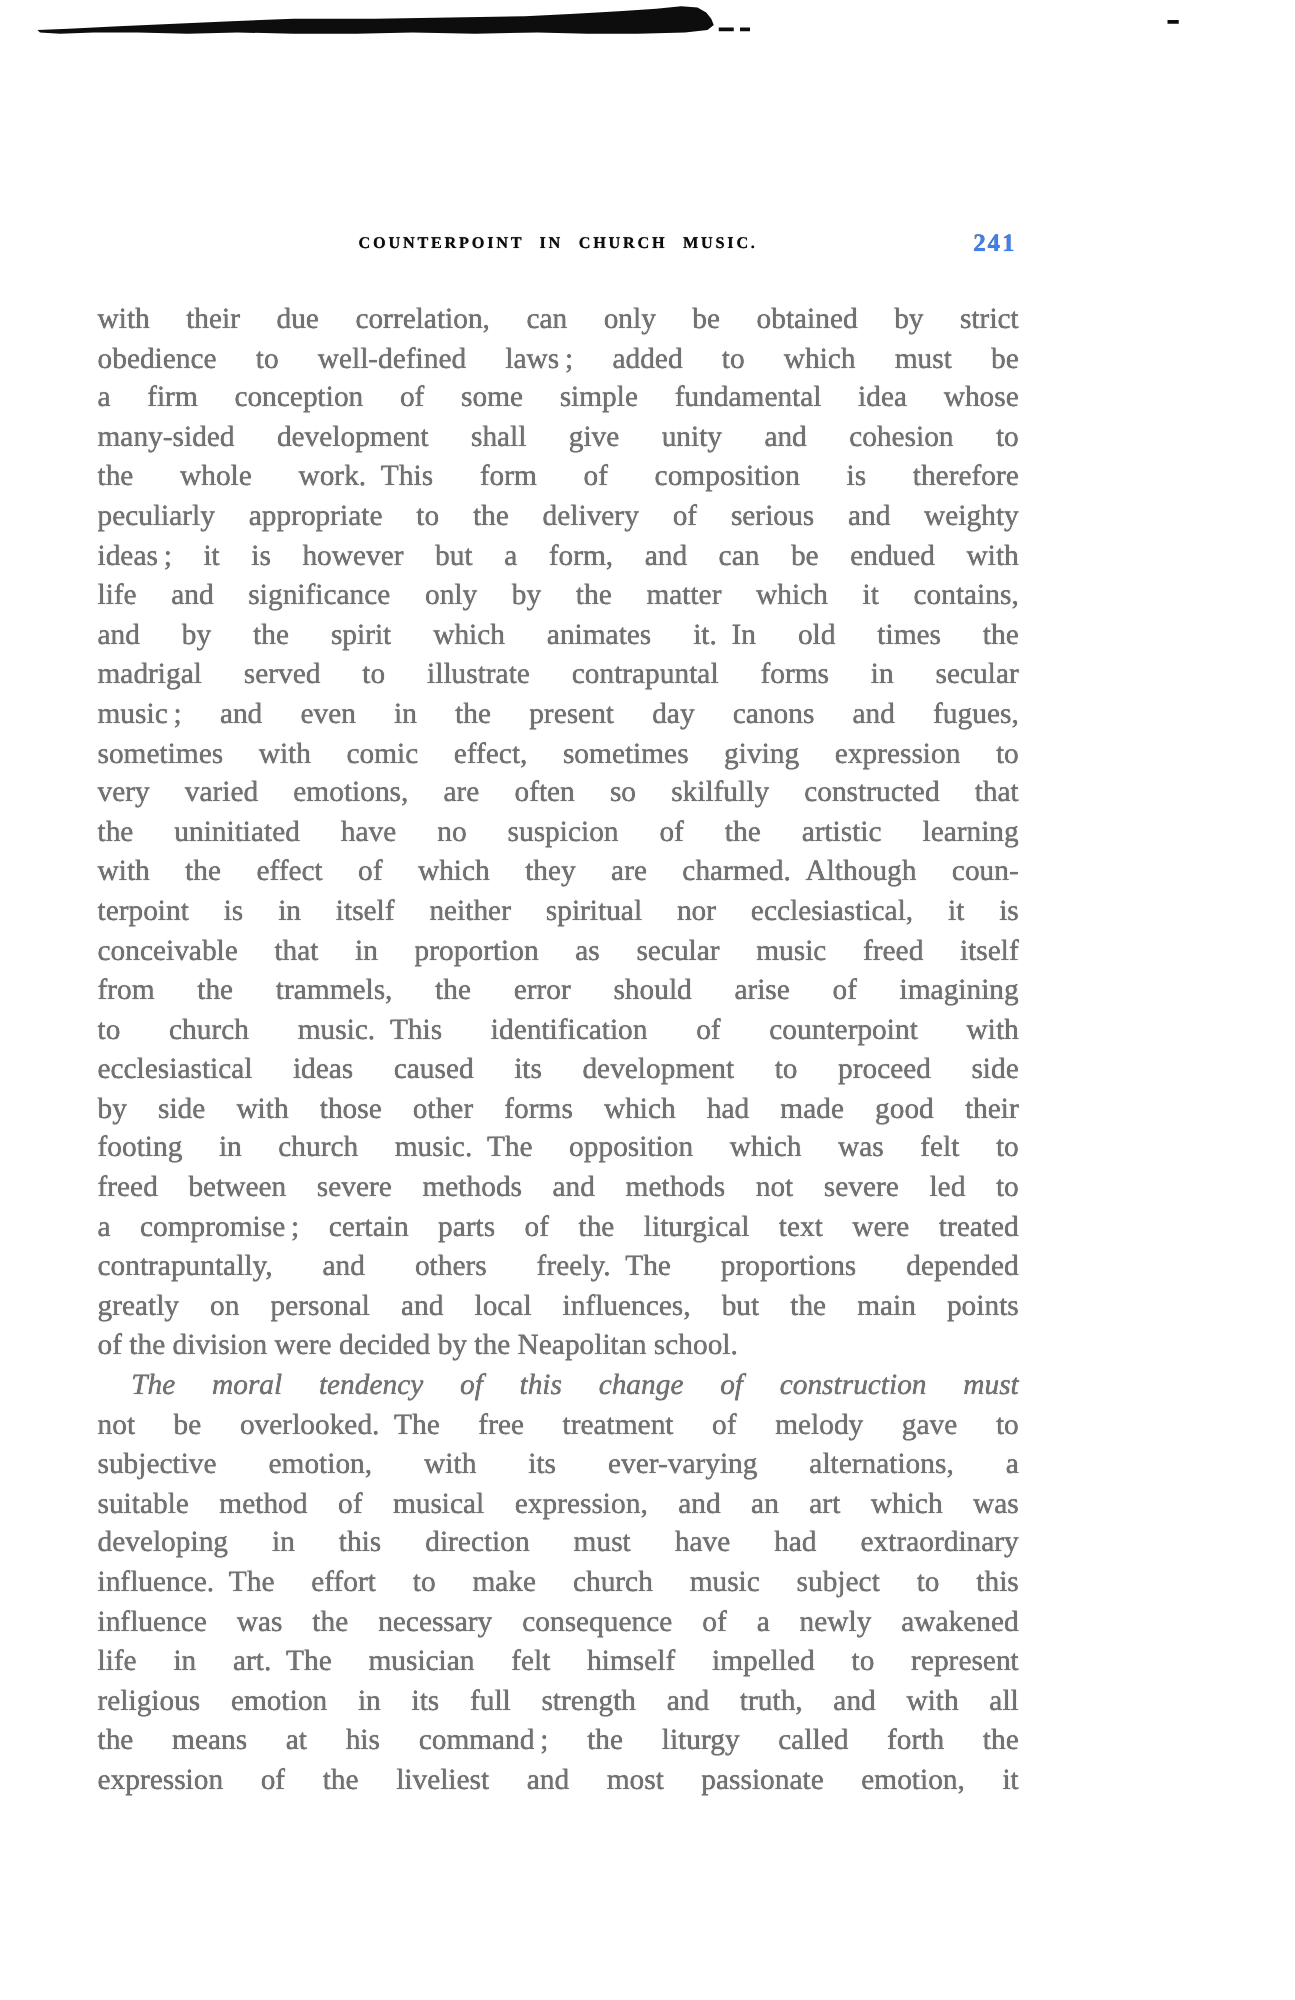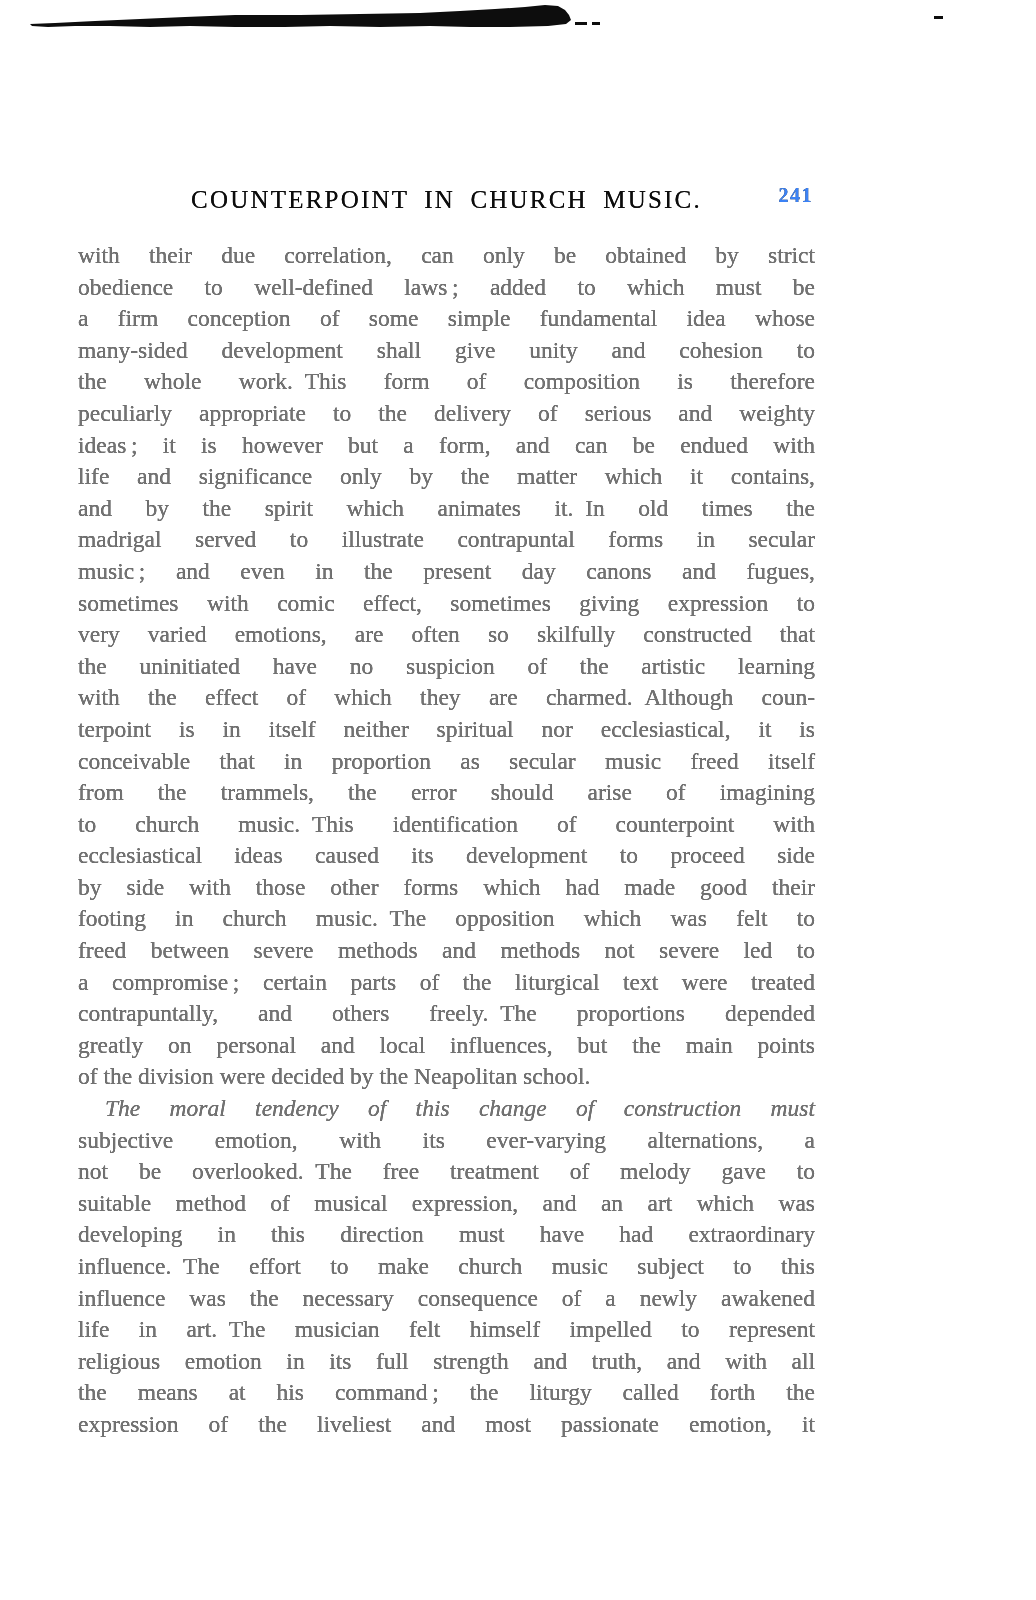--- a/index.html
+++ b/index.html
@@ -19,22 +19,22 @@
     position: absolute; top: 0; left: 0;
     width: 1036px; height: 48px;
     pointer-events: none;
   }
   .header-row {
     position: absolute;
     top: 186px; left: 78px; width: 737px; height: 30px;
   }
   .running-title {
     text-align: center;
-    font-weight: normal;
-    font-size: 25px;
+    font-weight: bold;
+    font-size: 13px;
     letter-spacing: 2.2px;
     word-spacing: 7px;
     color: #0c0c0c;
     text-shadow: 0 0 0.6px rgba(0,0,0,0.85);
   }
   .page-number {
     position: absolute; right: 2px; top: -2px;
     font-weight: bold;
     font-size: 20px;
     letter-spacing: 1.5px;
@@ -105,22 +105,22 @@
     <div class="line">to church music. This identification of counterpoint with</div>
     <div class="line">ecclesiastical ideas caused its development to proceed side</div>
     <div class="line">by side with those other forms which had made good their</div>
     <div class="line">footing in church music. The opposition which was felt to</div>
     <div class="line">freed between severe methods and methods not severe led to</div>
     <div class="line">a compromise ; certain parts of the liturgical text were treated</div>
     <div class="line">contrapuntally, and others freely. The proportions depended</div>
     <div class="line">greatly on personal and local influences, but the main points</div>
     <div class="line para-end">of the division were decided by the Neapolitan school.</div>
     <div class="line indent">The moral tendency of this change of construction must</div>
+    <div class="line">not be overlooked. The free treatment of melody gave to</div>
     <div class="line">subjective emotion, with its ever-varying alternations, a</div>
-    <div class="line">not be overlooked. The free treatment of melody gave to</div>
     <div class="line">suitable method of musical expression, and an art which was</div>
     <div class="line">developing in this direction must have had extraordinary</div>
     <div class="line">influence. The effort to make church music subject to this</div>
     <div class="line">influence was the necessary consequence of a newly awakened</div>
     <div class="line">life in art. The musician felt himself impelled to represent</div>
     <div class="line">religious emotion in its full strength and truth, and with all</div>
     <div class="line">the means at his command ; the liturgy called forth the</div>
     <div class="line">expression of the liveliest and most passionate emotion, it</div>
   </div>
 

